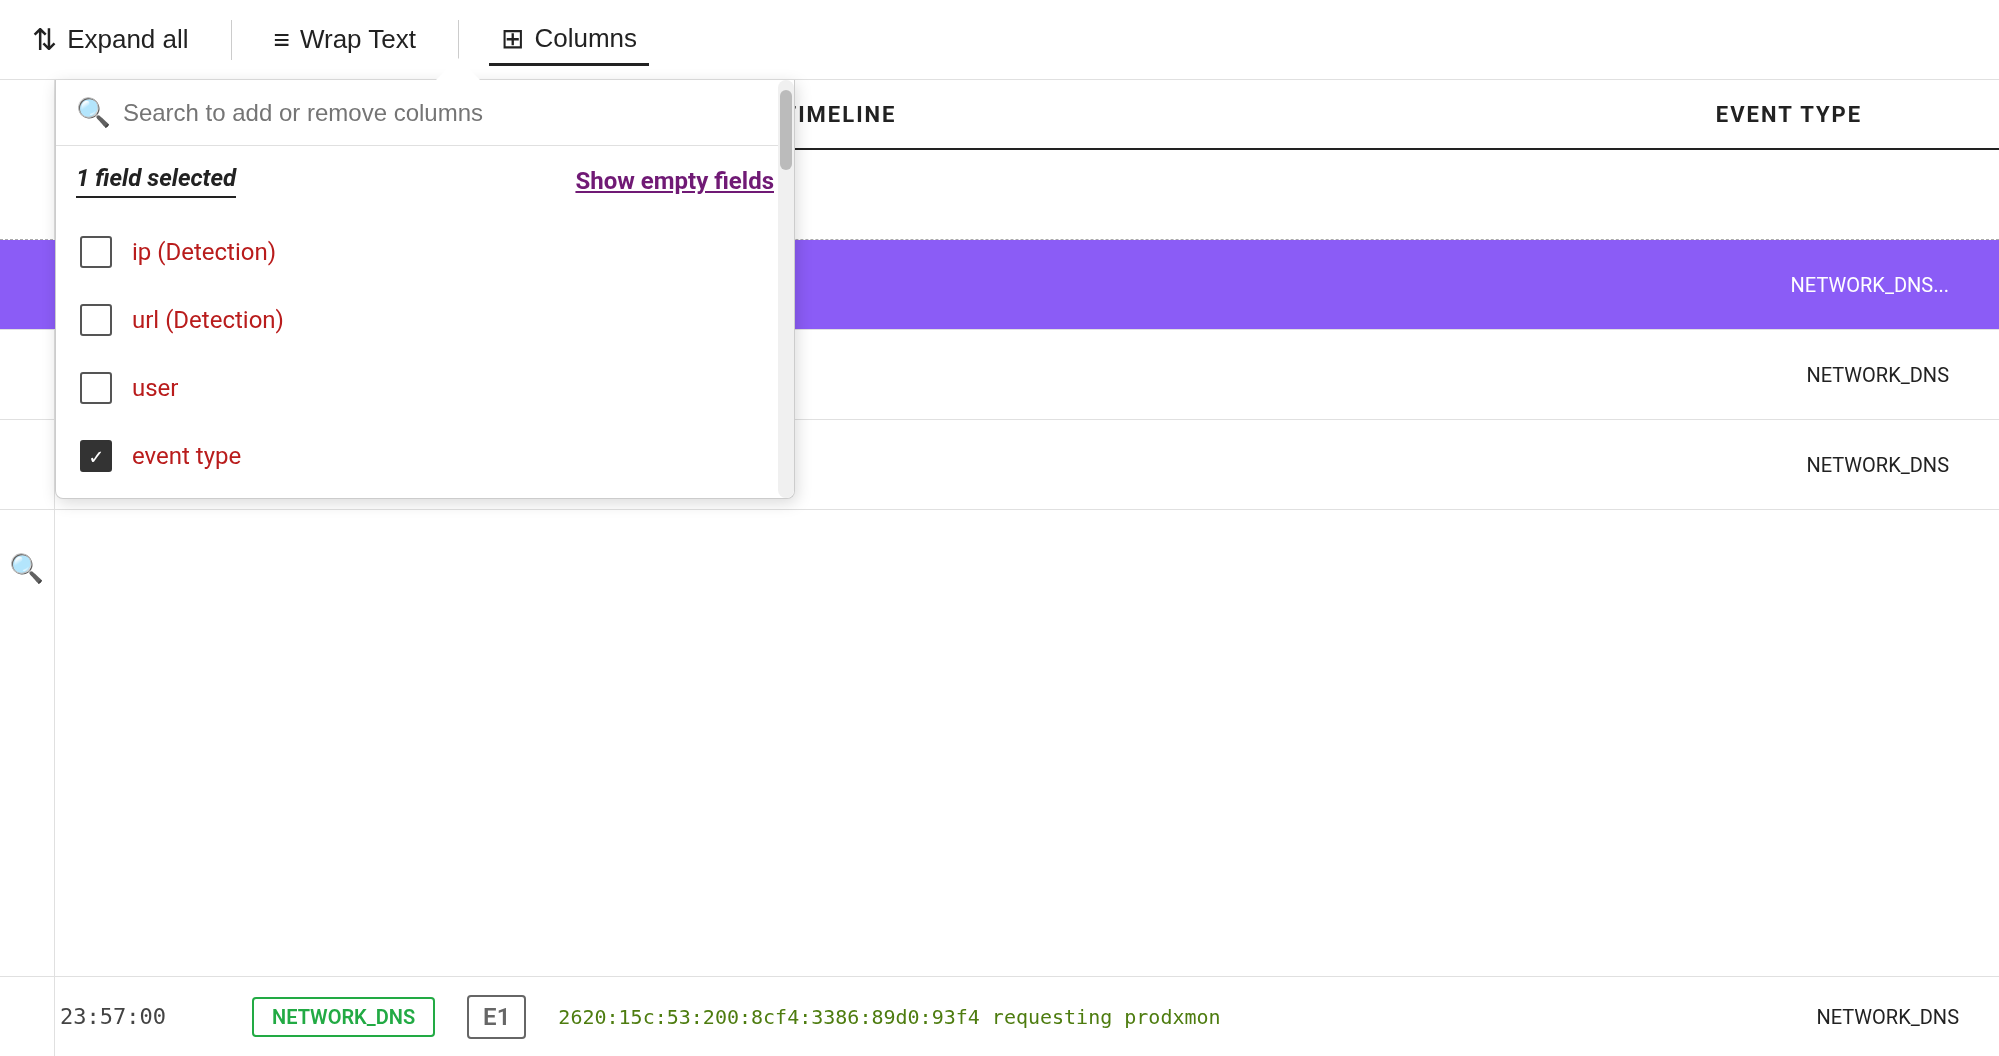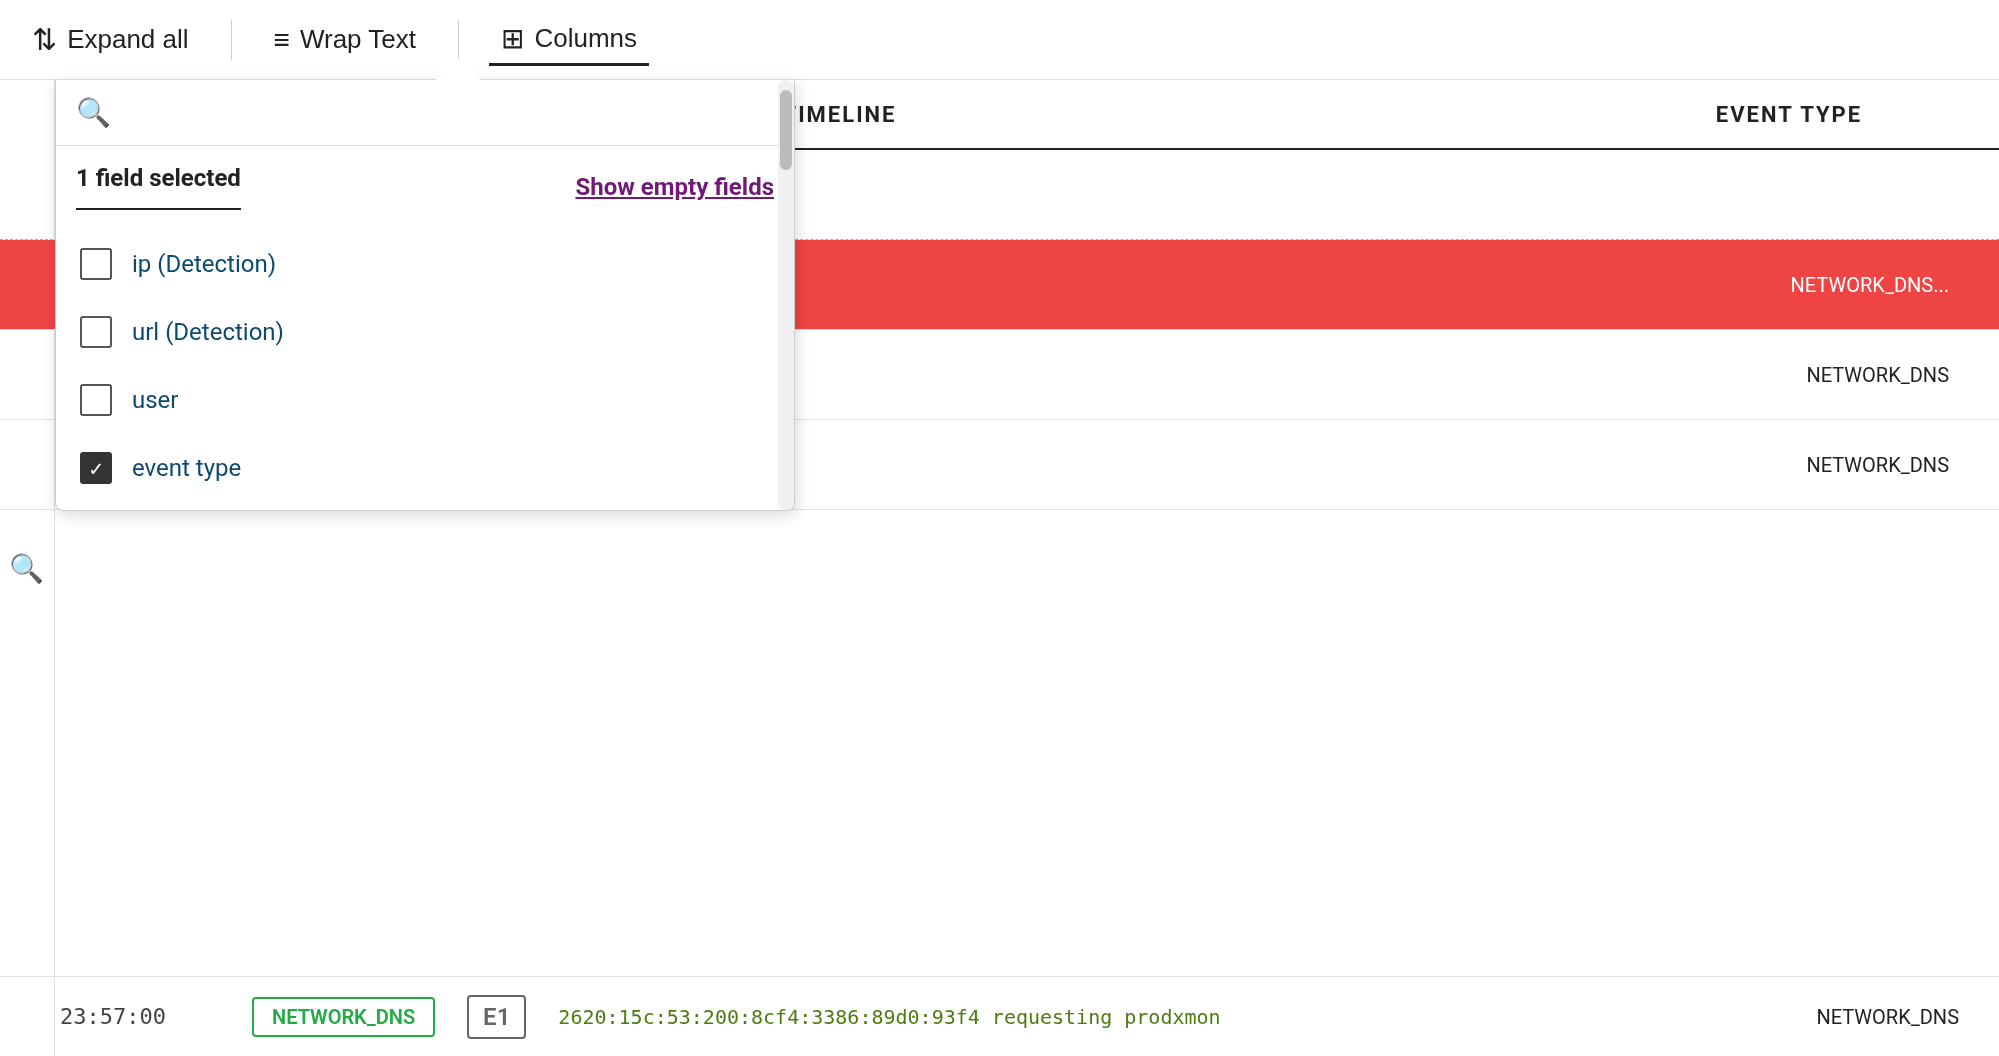--- a/index.html
+++ b/index.html
@@ -84,21 +84,21 @@
       position: relative;
     }
     .table-row {
       display: flex;
       align-items: center;
       height: 90px;
       border-bottom: 1px solid #e0e0e0;
       padding: 0 40px;
     }
     .table-row.selected {
-      background: #ef4444;
+      background: #8b5cf6;
     }
     .table-row.selected .row-cell {
       color: #fff;
     }
     .row-check {
       width: 50px;
       display: flex;
       align-items: center;
       justify-content: center;
       font-size: 26px;
@@ -241,21 +241,22 @@
       display: flex;
       align-items: center;
       justify-content: space-between;
       padding: 18px 20px 12px 20px;
     }
     .filter-selected {
       font-size: 24px;
       font-weight: 700;
       color: #222;
       border-bottom: 2px solid #222;
-      padding-bottom: 16px;
+      padding-bottom: 4px;
+      font-style: italic;
     }
     .show-empty {
       font-size: 24px;
       font-weight: 700;
       color: #701a75;
       cursor: pointer;
       text-decoration: underline;
     }
 
     .field-list {
@@ -285,21 +286,21 @@
       background: #333;
       border-color: #333;
     }
     .checkbox-check {
       color: #fff;
       font-size: 22px;
       font-weight: 700;
     }
     .field-label {
       font-size: 24px;
-      color: #0c4a6e;
+      color: #b91c1c;
     }
 
     
     .scrollbar-track {
       position: absolute;
       right: 0;
       top: 0;
       bottom: 0;
       width: 16px;
       background: #f0f0f0;
@@ -380,20 +381,21 @@
     <div class="tag-badge-small">E1</div>
     <div class="bottom-text">2620:15c:53:200:8cf4:3386:89d0:93f4 requesting prodxmon</div>
     <div class="bottom-eventtype">NETWORK_DNS</div>
   </div>
 
   <div class="dropdown-panel">
     <div class="dropdown-notch"></div>
 
     <div class="search-row">
       <span class="search-icon-dd">🔍</span>
+      <input class="search-input" type="text" placeholder="Search to add or remove columns" style="">
     </div>
 
     <div class="filter-row">
       <span class="filter-selected">1 field selected</span>
       <span class="show-empty">Show empty fields</span>
     </div>
 
     <div class="field-list">
 
       <div class="field-item">

